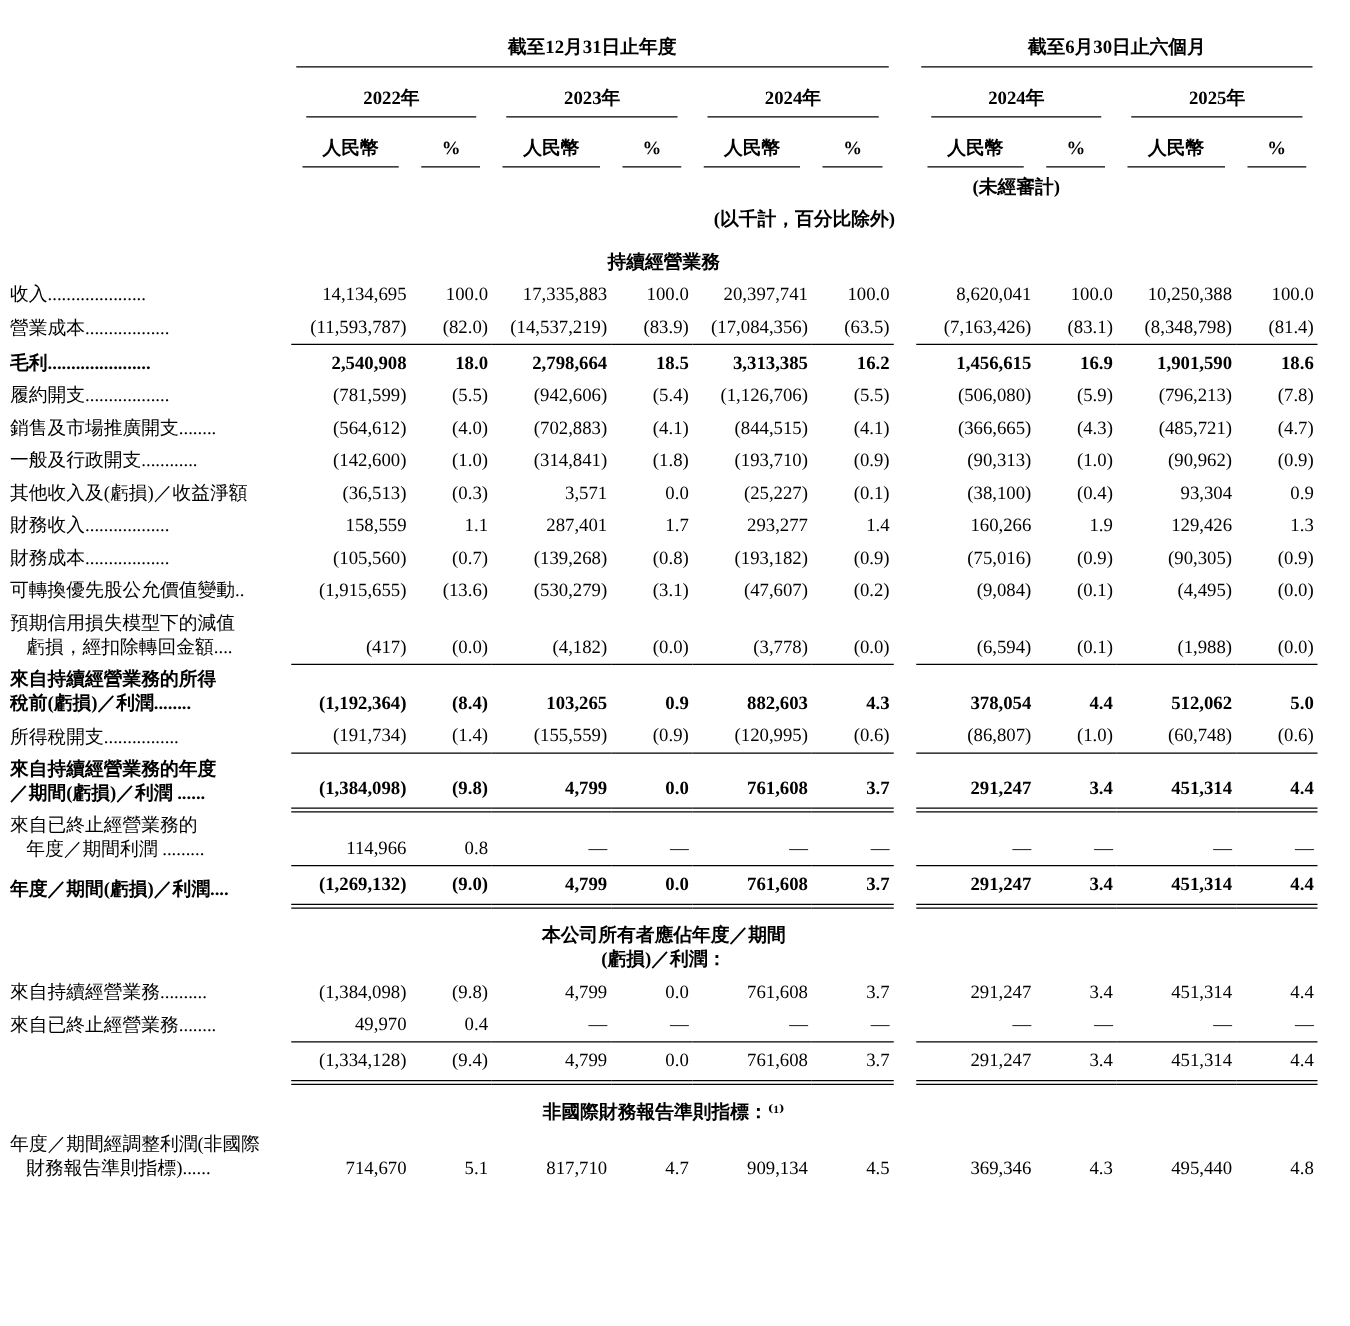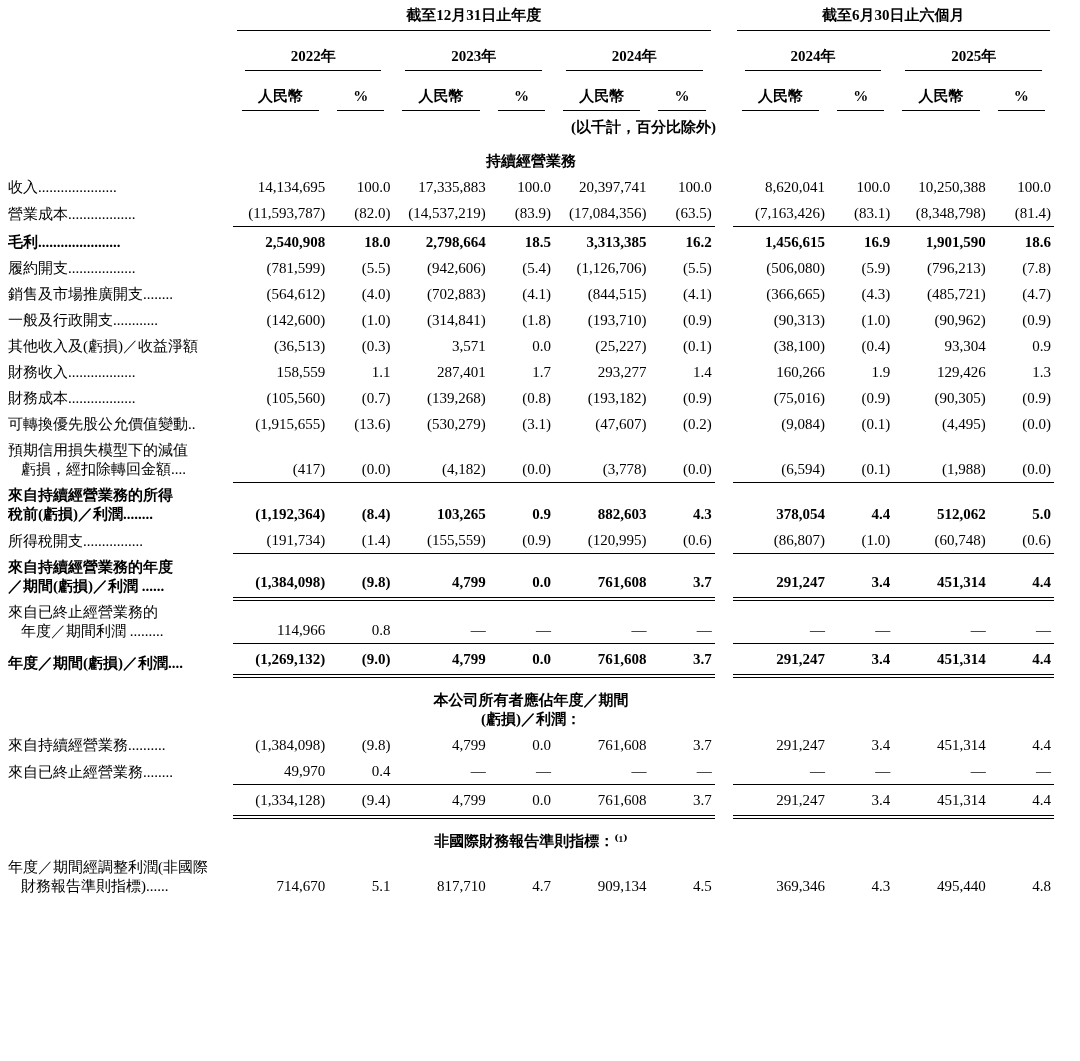--- a/index.html
+++ b/index.html
@@ -7,21 +7,21 @@
     padding: 0;
     background: #ffffff;
     color: #000000;
     font-family: "Liberation Serif", "DejaVu Serif", serif;
   }
   body {
     width: 1080px;
     height: 1061px;
     overflow: hidden;
   }
-  .wrap { padding: 4px 10px 0 8px; }
+  .wrap { padding: 27px 10px 0 8px; }
   table {
     border-collapse: collapse;
     table-layout: fixed;
     width: 1046px;
   }
   col.c-label { width: 224px; }
   col.c-cur { width: 95px; }
   col.c-pct { width: 65px; }
   col.c-sp  { width: 18px; }
   th, td {
@@ -130,20 +130,25 @@
             <div>%</div>
           </th>
         <th class="sub">
             <div>人民幣</div>
           </th>
         <th class="sub">
             <div>%</div>
           </th>
       </tr>
       <tr>
+        <th colspan="8"></th>
+        <th colspan="2" class="note-cell">(未經審計)</th>
+        <th colspan="2"></th>
+      </tr>
+      <tr>
         <th></th>
         <th colspan="11" class="note-cell">(以千計，百分比除外)</th>
       </tr>
     </thead>
     <tbody>
         <tr>
           <td class="label-cell section" colspan="12">
             <div>持續經營業務</div>
           </td>
         </tr>

